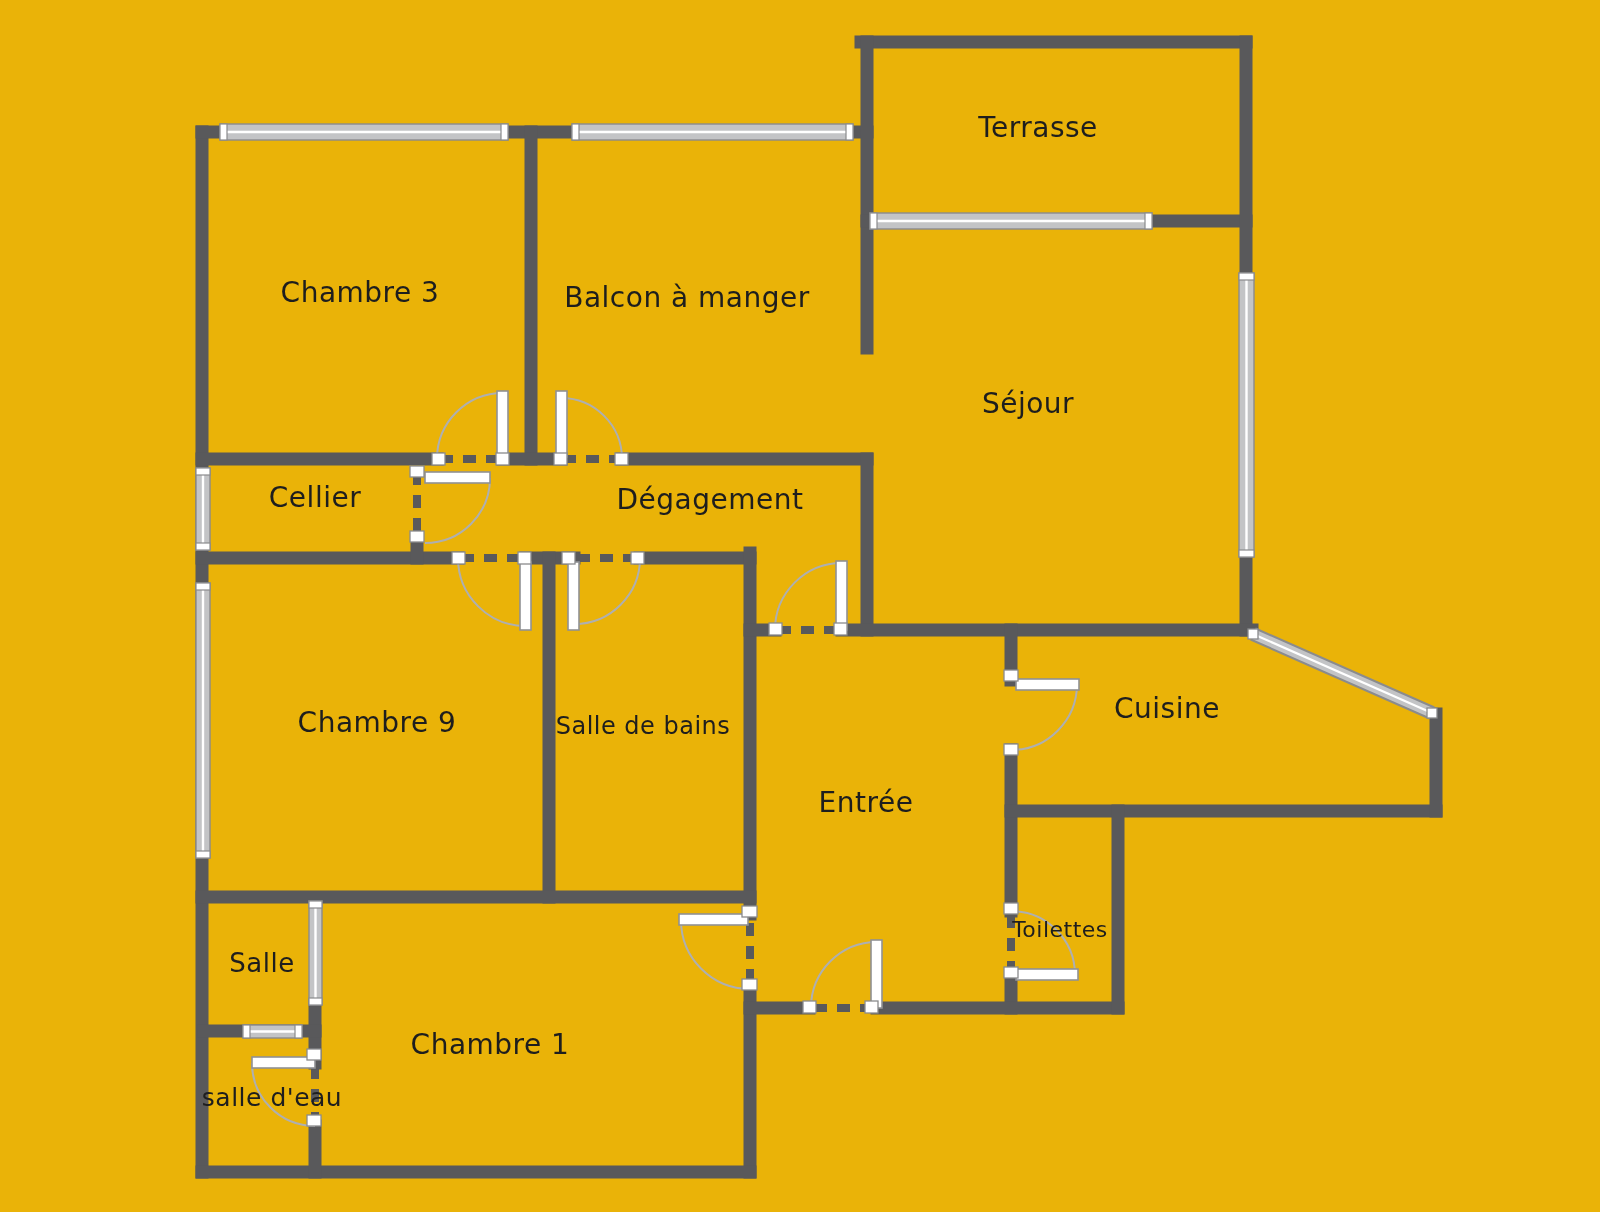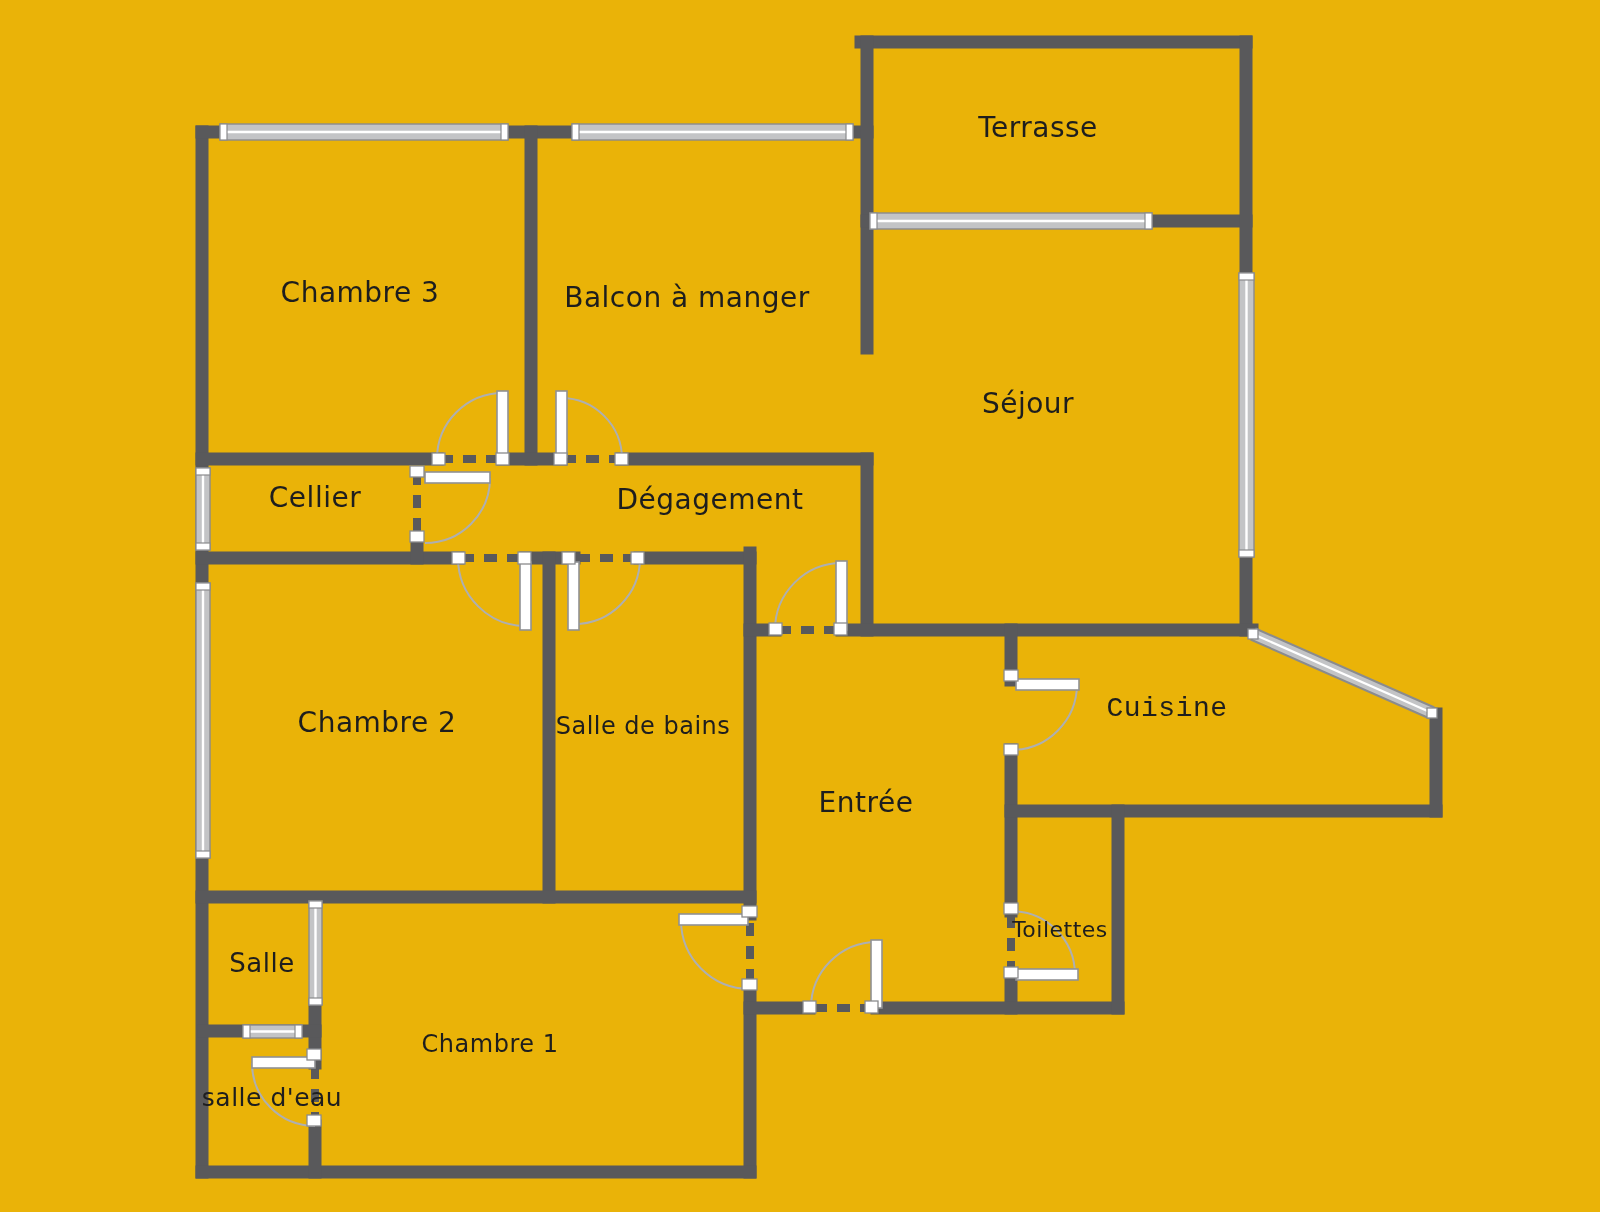--- a/index.html
+++ b/index.html
@@ -139,21 +139,21 @@
       <rect x="307" y="1049" width="14" height="11" fill="#ffffff" stroke="#8a8b8d" stroke-width="1.3"></rect>
       <rect x="307" y="1115" width="14" height="11" fill="#ffffff" stroke="#8a8b8d" stroke-width="1.3"></rect>
     </svg>
 
   <div class="room-label" style="left: 1038px; top: 127px; font-size: 28px; color: rgb(30, 30, 30);">Terrasse</div>
   <div class="room-label" style="left: 360px; top: 292px; font-size: 28px; color: rgb(30, 30, 30);">Chambre 3</div>
   <div class="room-label" style="left: 687px; top: 297px; font-size: 28px; color: rgb(30, 30, 30);">Balcon à manger</div>
   <div class="room-label" style="left: 1028px; top: 403px; font-size: 28px; color: rgb(30, 30, 30);">Séjour</div>
   <div class="room-label" style="left: 315px; top: 497px; font-size: 28px; color: rgb(30, 30, 30);">Cellier</div>
   <div class="room-label" style="left: 710px; top: 499px; font-size: 28px; color: rgb(30, 30, 30);">Dégagement</div>
-  <div class="room-label" style="left: 377px; top: 722px; font-size: 28px; color: rgb(30, 30, 30);">Chambre 2</div>
+  <div class="room-label" style="left: 377px; top: 722px; font-size: 28px; color: rgb(30, 30, 30);">Chambre 9</div>
   <div class="room-label" style="left: 643px; top: 726px; font-size: 24px; color: rgb(30, 30, 30);">Salle de bains</div>
-  <div class="room-label" style="left: 1167px; top: 708px; font-size: 28px; color: rgb(30, 30, 30); font-family: Liberation Mono, monospace;">Cuisine</div>
+  <div class="room-label" style="left: 1167px; top: 708px; font-size: 28px; color: rgb(30, 30, 30);">Cuisine</div>
   <div class="room-label" style="left: 866px; top: 802px; font-size: 28px; color: rgb(30, 30, 30);">Entrée</div>
   <div class="room-label" style="left: 1060px; top: 901px; font-size: 22px; color: rgb(30, 30, 30); margin-top: 28px;">Toilettes</div>
   <div class="room-label" style="left: 262px; top: 963px; font-size: 26px; color: rgb(30, 30, 30);">Salle</div>
-  <div class="room-label" style="left: 490px; top: 1044px; font-size: 24px; color: rgb(30, 30, 30);">Chambre 1</div>
+  <div class="room-label" style="left: 490px; top: 1044px; font-size: 28px; color: rgb(30, 30, 30);">Chambre 1</div>
   <div class="room-label" style="left: 272px; top: 1097px; font-size: 25px; color: rgb(30, 30, 30); text-align: center;">salle d'eau</div>
 </div>
 
 </body></html>

